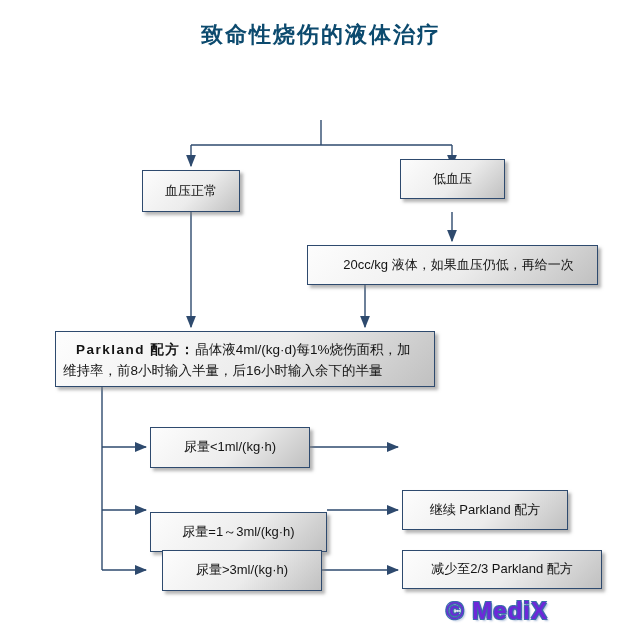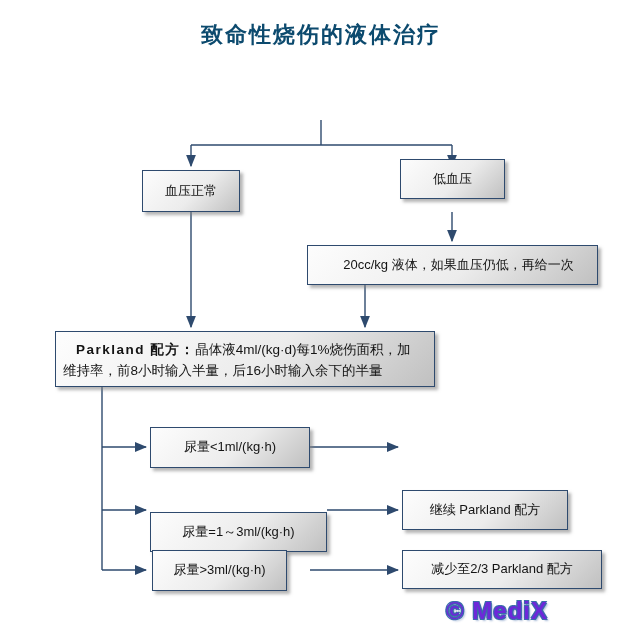--- a/index.html
+++ b/index.html
@@ -28,21 +28,21 @@
   .bolus    {left:307px;top:245px;width:291px;height:40px;padding-left:12px;}
   .parkland {left:55px; top:331px;width:380px;height:56px;
              display:block;text-align:left;padding:7px 10px 6px 7px;
              font-size:13.5px;line-height:21px;}
   .pk-line1{text-indent:13px;}
   .pk-lead{font-weight:bold;letter-spacing:1.5px;}
   .urine1   {left:150px;top:427px;width:160px;height:41px;}
   .result1  {left:402px;top:427px;width:141px;height:40px;}
   .urine2   {left:150px;top:512px;width:177px;height:40px;}
   .result2  {left:402px;top:490px;width:166px;height:40px;}
-  .urine3   {left:152px;top:550px;width:135px;height:41px;}
+  .urine3   {left:162px;top:550px;width:160px;height:41px;}
   .result3  {left:402px;top:550px;width:200px;height:39px;}
   .watermark{
     position:absolute;left:446px;top:597px;
     font-size:24px;font-weight:bold;letter-spacing:1px;
     color:#6d28d9;
     text-shadow:-1px -1px 0 #3b6bab, 1px -1px 0 #3b6bab,
                 -1px 1px 0 #3b6bab, 1px 1px 0 #3b6bab,
                 2px 2px 2px rgba(70,110,170,0.45);
   }
 </style>

